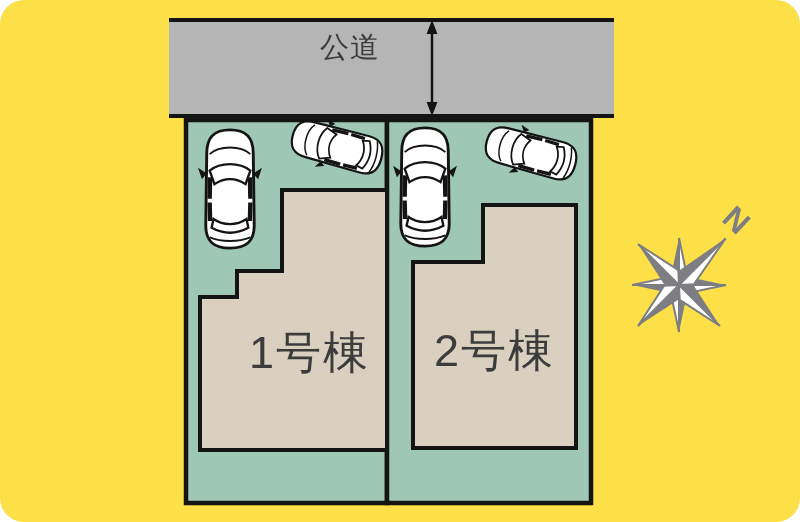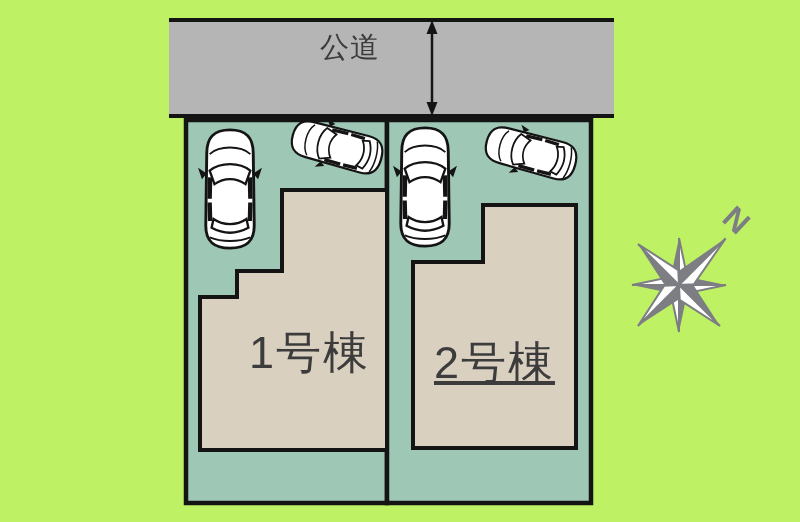--- a/index.html
+++ b/index.html
@@ -1,41 +1,42 @@
 <!DOCTYPE html>
 <html><head>
 <meta charset="utf-8">
 <style>
   html,body{margin:0;padding:0;background:#ffffff;}
   .stage{
     position:relative;
     width:800px;height:522px;
-    background:#bef264;
+    background:#fde047;
     overflow:hidden;
     font-family:"Liberation Sans","DejaVu Sans",sans-serif;
+    border-radius:24px;
   }
   .plan-svg{position:absolute;left:0;top:0;}
   .label{
     position:absolute;
     color:#3c3c3c;
     text-align:center;
     white-space:nowrap;
     user-select:none;
   }
   .road-label{
     left:268px;top:30px;width:164px;
     font-size:29px;line-height:35px;
     letter-spacing:1px;
   }
   .bldg-label{
     font-size:45px;line-height:52px;
     letter-spacing:2px;
   }
   .bldg-label.b1{left:216px;top:327px;width:187px;}
-  .bldg-label.b2{left:413px;top:337px;width:163px;text-decoration:underline;}
+  .bldg-label.b2{left:413px;top:325px;width:163px;}
   .north-label{
     left:716px;top:202px;width:40px;
     font-size:32px;font-weight:bold;
     color:#7d7d84;
     transform:rotate(43deg);
   }
   .cl{fill:#ffffff;stroke:#7d7d84;stroke-width:2;}
   .cd{fill:#7d7d84;}
 </style>
 </head>

